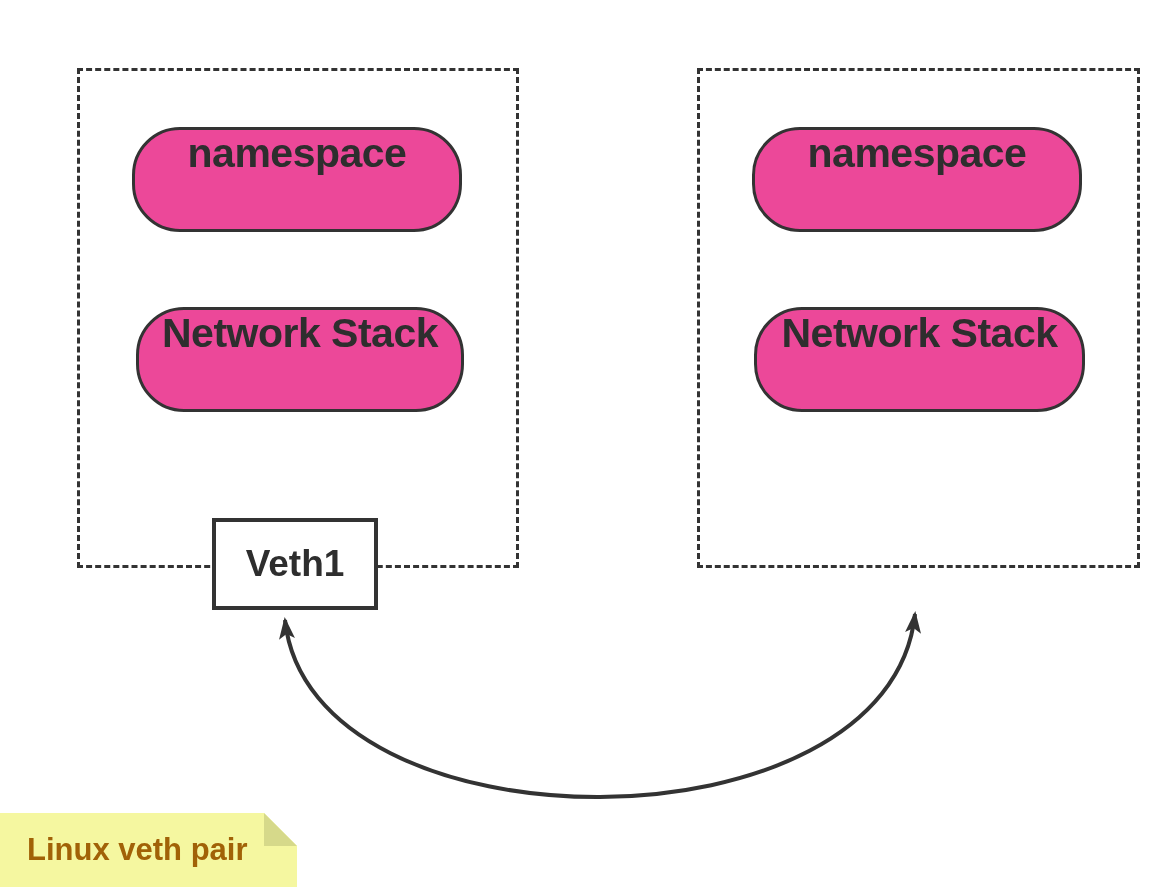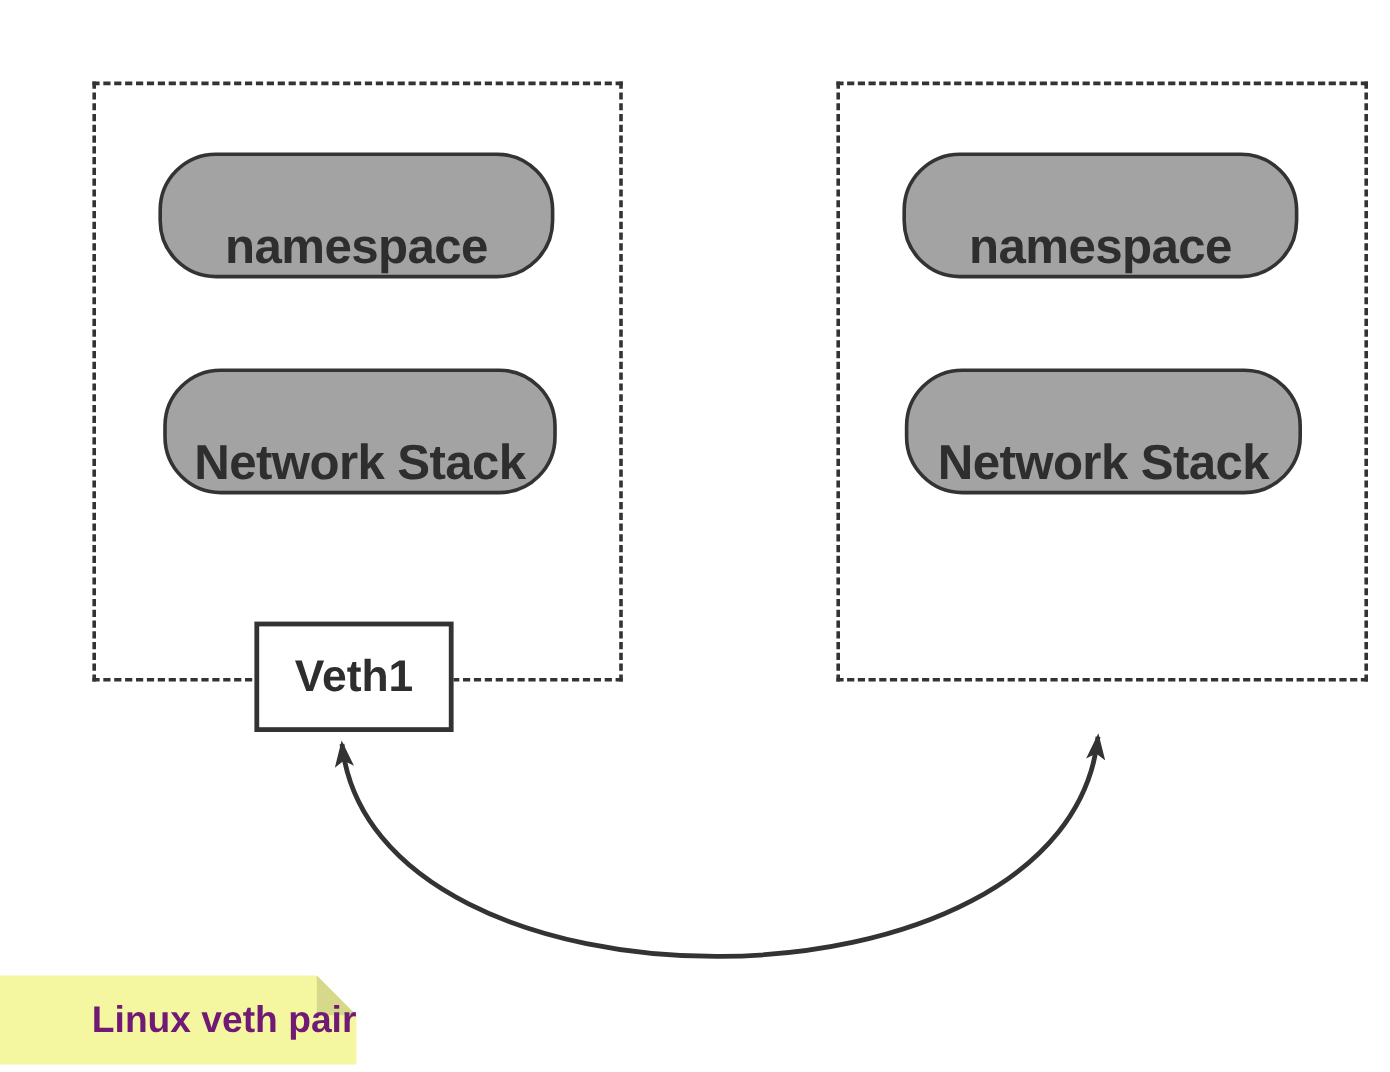--- a/index.html
+++ b/index.html
@@ -21,23 +21,23 @@
     border: 3px dashed #333333;
     background: transparent;
   }
   .ns-box.left  { left: 77px;  top: 68px; width: 436px; height: 494px; }
   .ns-box.right { left: 697px; top: 68px; width: 437px; height: 494px; }
 
   .pill {
     position: absolute;
     border: 3px solid #333333;
     border-radius: 48px;
-    background: #a3a3a3;
+    background: #ec4899;
     display: flex;
-    align-items: flex-end;
+    align-items: flex-start;
     justify-content: center;
     font-weight: bold;
     font-size: 41px;
     letter-spacing: -0.5px;
     color: #2e2e2e;
     box-sizing: border-box;
     white-space: nowrap;
   }
   .pill.namespace-left  { left: 132px; top: 127px; width: 330px; height: 105px; }
   .pill.stack-left      { left: 136px; top: 307px; width: 328px; height: 105px; }
@@ -73,24 +73,23 @@
     left: 0;
     top: 813px;
     width: 297px;
     height: 74px;
     display: flex;
     align-items: center;
     padding-left: 27px;
     box-sizing: border-box;
     font-weight: bold;
     font-size: 31px;
-    color: #701a75;
+    color: #a16207;
     z-index: 5;
     white-space: nowrap;
-    justify-content: flex-end;
   }
 </style>
 </head>
 <body>
 
 <div class="canvas">
 
   <div class="ns-box left">
   </div>
   <div class="pill namespace-left">

